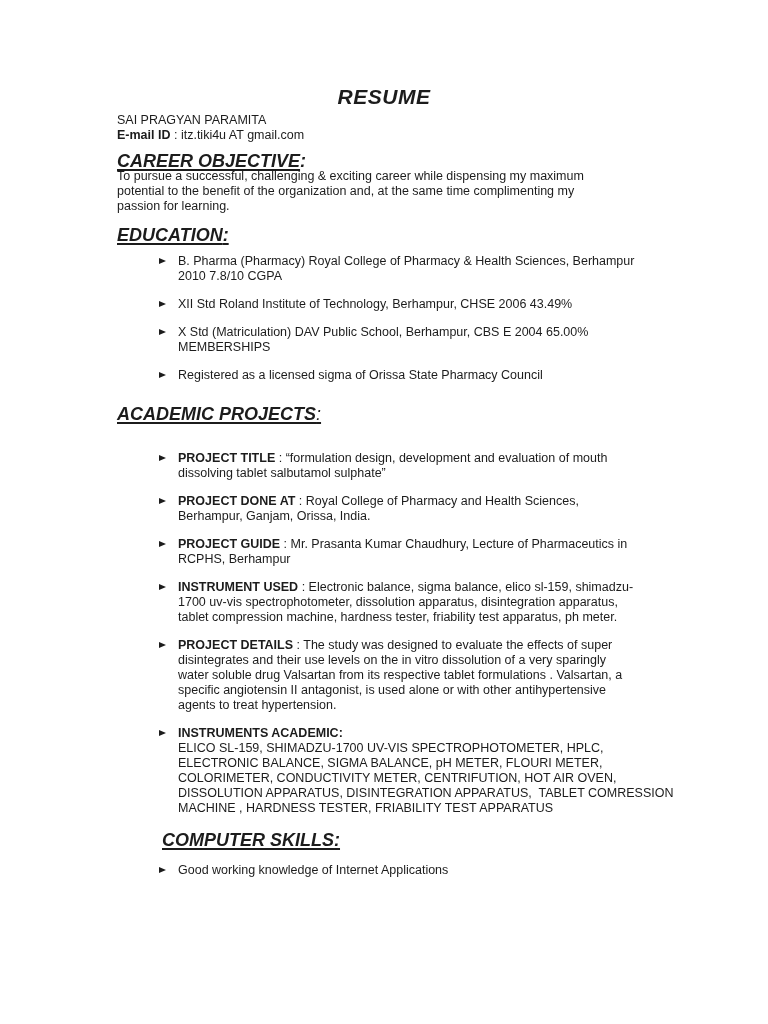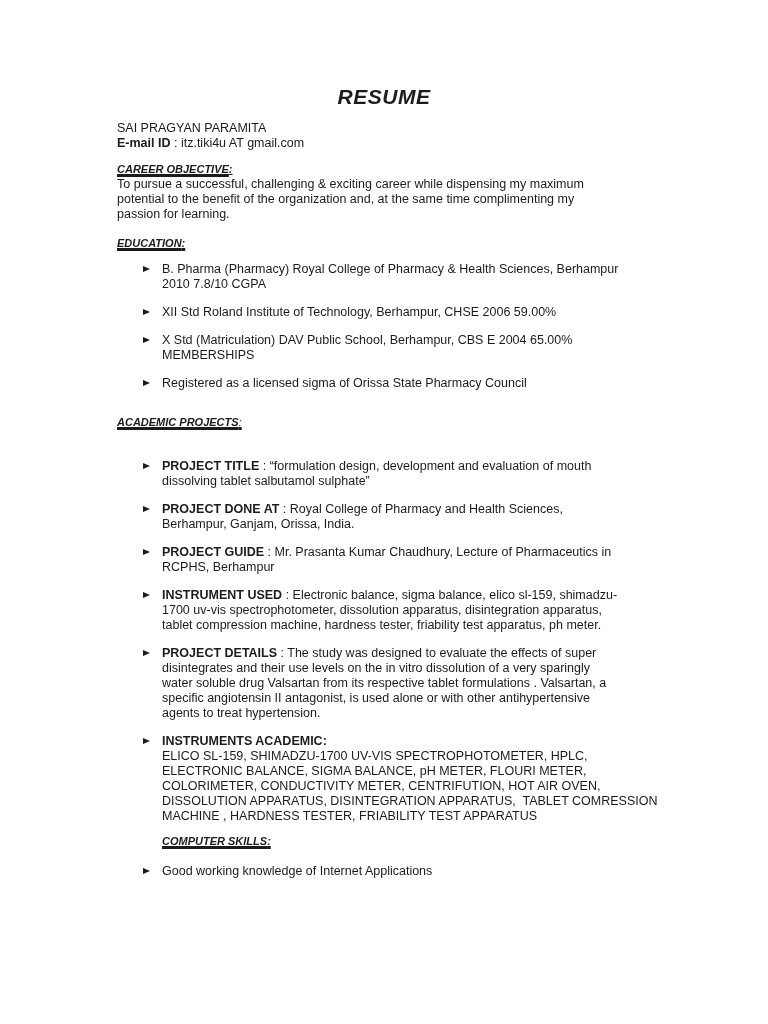--- a/index.html
+++ b/index.html
@@ -14,34 +14,34 @@
   }
   .page { width: 768px; height: 824px; background: #ffffff; }
   .title {
     margin: 0; padding-top: 85px;
     text-align: center;
     font-size: 21px; line-height: 24px;
     font-weight: bold; font-style: italic;
     letter-spacing: 0.5px;
   }
   .content { margin: 0 100px 0 117px; }
-  .name { margin-top: 12px; }
+  .name { margin-top: 4px; }
   .pre { white-space: pre; }
   .b { font-weight: bold; }
-  .heading { font-size: 11px; line-height: 16px; text-decoration: underline; }
+  .heading { font-size: 18px; line-height: 16px; }
   .h-text { font-weight: bold; font-style: italic; text-decoration: underline; text-decoration-thickness: 1.5px; text-underline-offset: 2px; }
   .colon-underline { font-weight: bold; font-style: italic; text-decoration: underline; text-decoration-thickness: 1.5px; text-underline-offset: 2px; }
   .colon-plain { font-weight: bold; font-style: italic; }
   .colon-light { font-style: italic; text-decoration: underline; text-decoration-thickness: 1.5px; text-underline-offset: 2px; }
   .sec-career { margin-top: 10px; }
   .sec-education { margin-top: 13px; }
   .sec-academic { margin-top: 23px; }
   .sec-computer { margin-top: 9px; margin-left: 45px; }
   .para { margin: 0; }
-  ul.bullets { list-style: none; margin: 0; padding: 0; }
+  ul.bullets { list-style: none; margin: 16px; padding: 0; }
   ul.edu { margin-top: 11px; }
   ul.proj { margin-top: 29px; }
   ul.skills { margin-top: 15px; }
   ul.bullets li { position: relative; padding-left: 45px; margin-bottom: 13px; }
   ul.bullets li:last-child { margin-bottom: 0; }
   .glyph {
     position: absolute; left: 26px; top: 4px;
     width: 0; height: 0;
     border-top: 3.5px solid transparent;
     border-bottom: 3.5px solid transparent;
@@ -65,21 +65,21 @@
 
     <p class="para pre">To pursue a successful, challenging &amp; exciting career while dispensing my maximum
 potential to the benefit of the organization and, at the same time complimenting my
 passion for learning.</p>
 
     <div class="heading sec-education"><span class="h-text">EDUCATION</span><span class="colon-underline">:</span></div>
 
     <ul class="bullets edu">
       <li><span class="glyph"></span><span class="pre">B. Pharma (Pharmacy) Royal College of Pharmacy &amp; Health Sciences, Berhampur
 2010 7.8/10 CGPA</span></li>
-      <li><span class="glyph"></span><span class="pre">XII Std Roland Institute of Technology, Berhampur, CHSE 2006 59.00%</span></li>
+      <li><span class="glyph"></span><span class="pre">XII Std Roland Institute of Technology, Berhampur, CHSE 2006 43.49%</span></li>
       <li><span class="glyph"></span><span class="pre">X Std (Matriculation) DAV Public School, Berhampur, CBS E 2004 65.00%
 MEMBERSHIPS</span></li>
       <li><span class="glyph"></span><span class="pre">Registered as a licensed sigma of Orissa State Pharmacy Council</span></li>
     </ul>
 
     <div class="heading sec-academic"><span class="h-text">ACADEMIC PROJECTS</span><span class="colon-light">:</span></div>
 
     <ul class="bullets proj">
       <li><span class="glyph"></span><span class="b">PROJECT TITLE</span><span class="pre"> : “formulation design, development and evaluation of mouth
 dissolving tablet salbutamol sulphate”</span></li>

